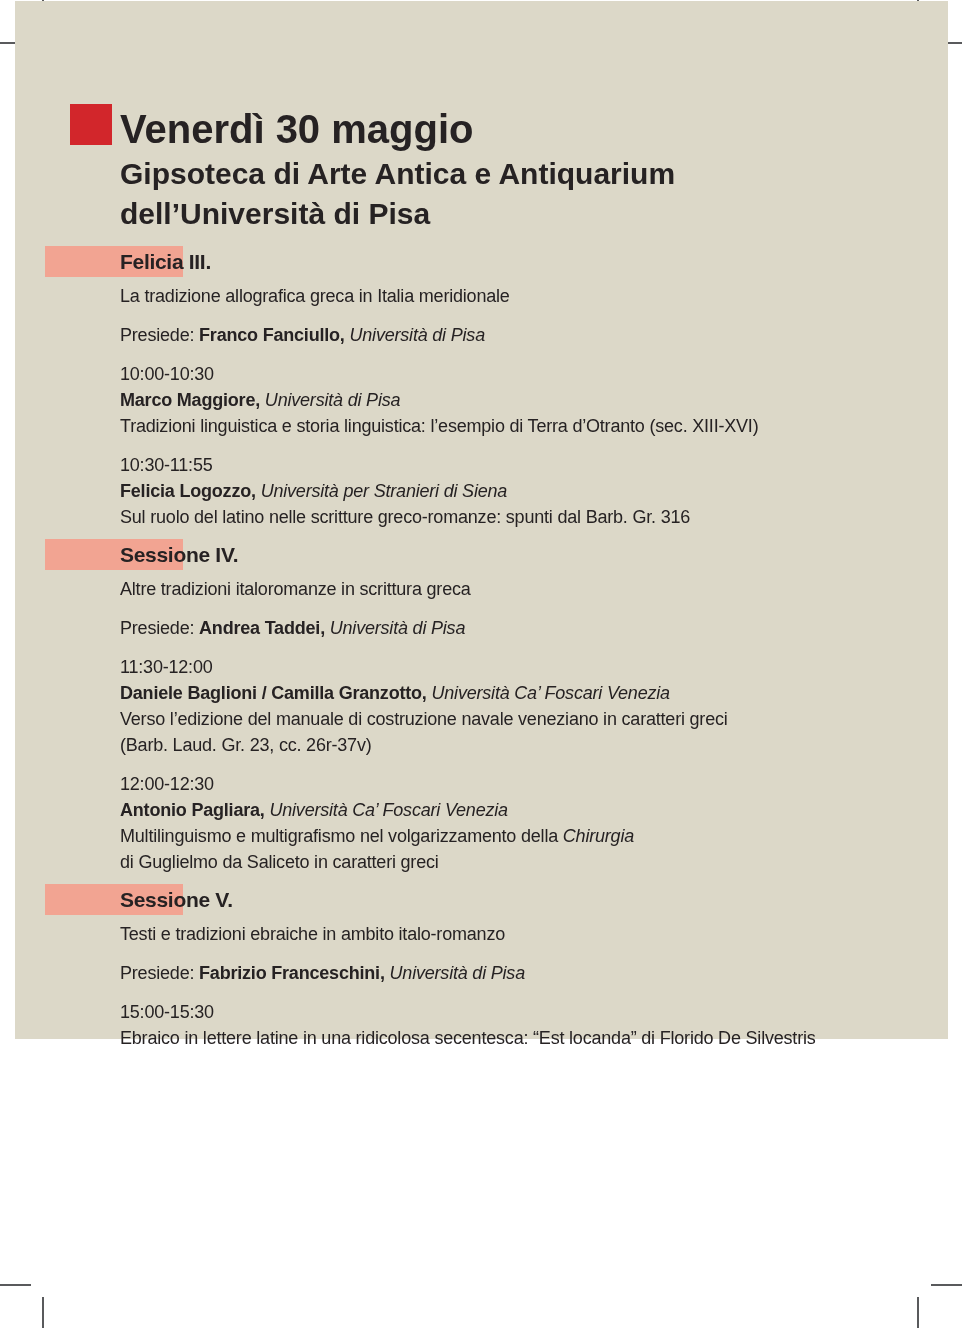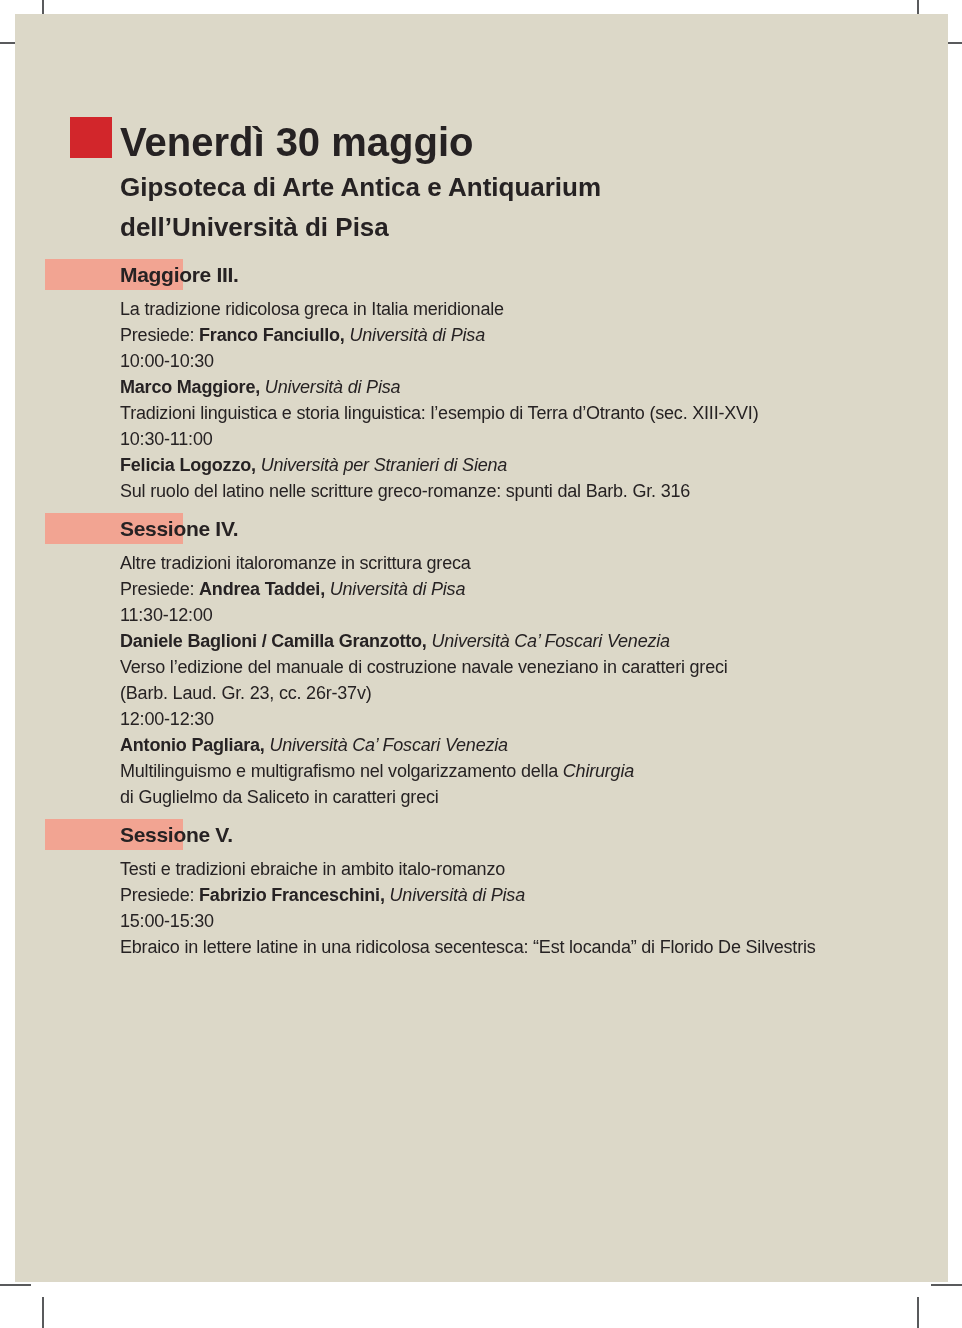--- a/index.html
+++ b/index.html
@@ -5,22 +5,22 @@
   * { box-sizing: border-box; }
   html, body { margin: 0; padding: 0; }
   body {
     width: 962px; height: 1328px;
     position: relative;
     background: #ffffff;
     font-family: "Liberation Sans", sans-serif;
     overflow: hidden;
   }
   .page {
-    position: absolute; left: 15px; top: 14px;
-    width: 933px; height: 1268px;
+    position: absolute; left: 15px; top: 1px;
+    width: 933px; height: 1038px;
     background: var(--page-bg, #dcd8c8);
     padding-left: 25px;
   }
   
   .crop { position: absolute; background: var(--crop, #595a5c); }
   .crop.v { width: 2px; height: 31px; }
   .crop.h { width: 31px; height: 2px; }
   .crop.tl-v { left: 42px; top: 0; }
   .crop.tl-h { left: 0; top: 42px; }
   .crop.tr-v { left: 917px; top: 0; }
@@ -38,37 +38,37 @@
   .title-row { position: relative; line-height: 50px; }
   .red-square {
     position: absolute; left: -50px; top: 0;
     width: 42px; height: 41px;
     background: var(--red, #d2262b);
   }
   h1.day-title {
     margin: 0; font-size: 40px; line-height: 50px;
     font-weight: bold; letter-spacing: 0;
   }
-  .venue { font-weight: bold; font-size: 26px; line-height: 40px; }
+  .venue { font-weight: bold; font-size: 30px; line-height: 40px; }
 
   .session-bar {
     margin: 9px 0 0 -75px;
     width: 138px; padding-left: 75px;
     height: 31px; line-height: 31px;
     background: var(--salmon, #f2a492);
     white-space: nowrap;
   }
   .session-bar.first { margin-top: 12px; }
   .session-label { font-weight: bold; font-size: 21px; letter-spacing: -0.3px; }
 
   .t-line {
     margin: 0; font-size: 18px; line-height: 26px;
     letter-spacing: -0.2px; white-space: nowrap;
   }
-  .mt { }
+  .mt { margin-top: 13px; }
   .topic { margin-top: 6px; }
   strong { font-weight: bold; }
   em { font-style: italic; }
 </style>
 </head>
 <body style="background: rgb(255, 255, 255);">
 
 <div class="crop v tl-v"></div>
 <div class="crop h tl-h"></div>
 <div class="crop v tr-v"></div>
@@ -81,27 +81,27 @@
 <div class="page">
   <main class="content">
     <div class="title-row">
       <span class="red-square"></span>
       <h1 class="day-title">Venerdì 30 maggio</h1>
     </div>
     <div class="venue">Gipsoteca di Arte Antica e Antiquarium</div>
     <div class="venue">dell’Università di Pisa</div>
     <div id="sessions-host">
         <section>
-          <div class="session-bar first"><span class="session-label">Maggiore III.</span></div>
-          <div class="t-line topic">La tradizione ridicolosa greca in Italia meridionale</div>
+          <div class="session-bar first"><span class="session-label">Felicia III.</span></div>
+          <div class="t-line topic">La tradizione allografica greca in Italia meridionale</div>
           <div class="t-line mt">Presiede: <strong>Franco Fanciullo,</strong> <em>Università di Pisa</em></div>
           <div class="t-line mt">10:00-10:30</div>
           <div class="t-line"><strong>Marco Maggiore,</strong> <em>Università di Pisa</em></div>
           <div class="t-line"><span>Tradizioni linguistica e storia linguistica: l’esempio di Terra d’Otranto (sec. XIII-XVI)</span></div>
-          <div class="t-line mt">10:30-11:00</div>
+          <div class="t-line mt">10:30-11:55</div>
           <div class="t-line"><strong>Felicia Logozzo,</strong> <em>Università per Stranieri di Siena</em></div>
           <div class="t-line"><span>Sul ruolo del latino nelle scritture greco-romanze: spunti dal Barb. Gr. 316</span></div>
         </section>
         <section>
           <div class="session-bar"><span class="session-label">Sessione IV.</span></div>
           <div class="t-line topic">Altre tradizioni italoromanze in scrittura greca</div>
           <div class="t-line mt">Presiede: <strong>Andrea Taddei,</strong> <em>Università di Pisa</em></div>
           <div class="t-line mt">11:30-12:00</div>
           <div class="t-line"><strong>Daniele Baglioni / Camilla Granzotto,</strong> <em>Università Ca’ Foscari Venezia</em></div>
           <div class="t-line"><span>Verso l’edizione del manuale di costruzione navale veneziano in caratteri greci</span></div>

